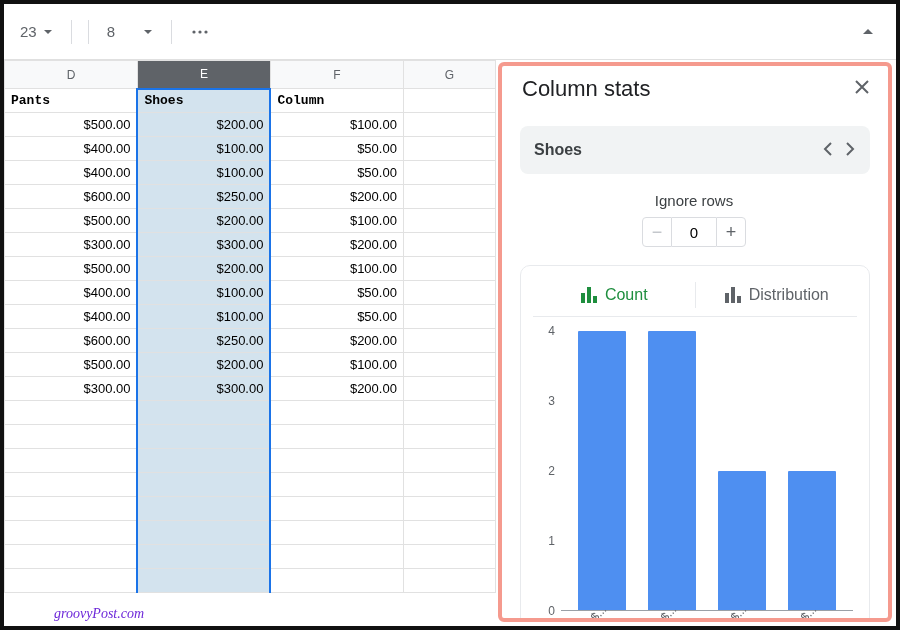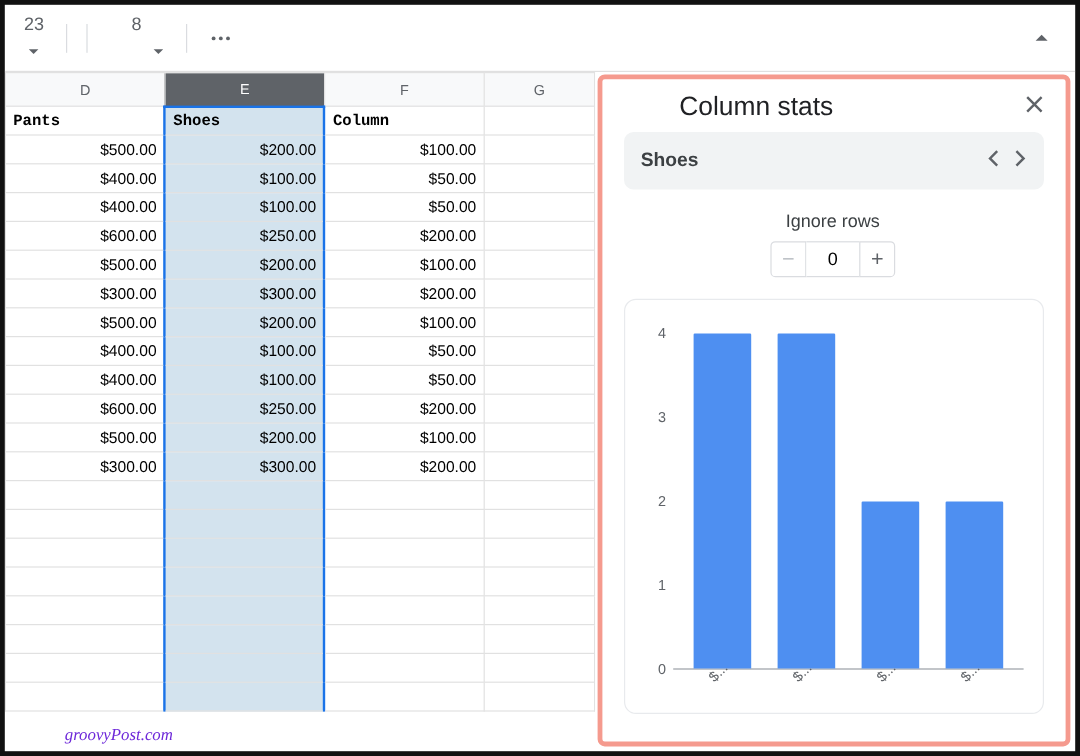--- a/index.html
+++ b/index.html
@@ -1,21 +1,21 @@
 <!DOCTYPE html>
 <html><head>
 <meta charset="utf-8">
 <style>
   * { box-sizing: border-box; }
   html, body { margin:0; padding:0; font-family: Arial, Helvetica, sans-serif; background:#fff; }
   .frame { width:900px; height:630px; border:4px solid #111; position:relative; overflow:hidden; }
 
   
   .toolbar { height:56px; border-bottom:1px solid #e0e0e0; display:flex; align-items:center; padding:0 8px; gap:4px; }
-  .tb-item { display:flex; align-items:center; gap:6px; padding:4px 8px; color:#5f6368; font-size:15px; border-radius:4px;flex-direction:column; }
+  .tb-item { display:flex; align-items:center; gap:6px; padding:4px 8px; color:#5f6368; font-size:15px; border-radius:4px; }
   .tb-item svg { fill:#5f6368; }
   .divider { width:1px; height:24px; background:#dadce0; margin:0 6px; }
   .drop-arrow svg { width:10px; height:10px; fill:#5f6368; }
   .collapse-tb { margin-left:auto; padding-right:12px; }
 
   
   .main { display:flex; height:calc(630px - 56px - 8px); }
 
   
   .sheet { flex:1; position:relative; overflow:hidden; }
@@ -30,21 +30,21 @@
   td.sel-border-r { border-right:2px solid #1a73e8; }
   td.sel-border-t { border-top:2px solid #1a73e8; }
   col.cD { width:130px; }
   col.cE { width:130px; }
   col.cF { width:130px; }
   col.cG { width:90px; }
   .watermark { position:absolute; bottom:4px; left:50px; color:#6d28d9; font-size:14px; font-style:italic; font-family:Georgia, serif;text-align:center; }
 
   
   .panel-wrap { width:394px; border:4px solid #f59a8e; border-radius:6px; margin:2px 4px 4px 2px; position:relative; background:#fff; display:flex; flex-direction:column; }
-  .panel-head { display:flex; align-items:center; padding:10px 16px 8px 20px;margin-left:44px; }
+  .panel-head { display:flex; align-items:center; padding:10px 16px 24px 20px; }
   .panel-title { font-size:22px; color:#202124; font-family:"Google Sans", Arial, sans-serif; }
   .close-x { margin-left:auto; color:#5f6368; cursor:pointer; }
   .panel-body { padding:0 18px 12px 18px; flex:1; overflow:auto; }
   .col-selector { background:#f1f3f4; border-radius:8px; height:48px; display:flex; align-items:center; padding:0 14px; }
   .col-selector .name { font-weight:700; font-size:16px; color:#3c4043; }
   .col-nav { margin-left:auto; display:flex; gap:10px; color:#5f6368; }
   .col-nav span { cursor:pointer; font-size:20px; line-height:1; }
   .ignore-row { display:flex; align-items:center; justify-content:flex-end; gap:8px; margin:18px 2px 18px 0; color:#3c4043; font-size:15px;flex-direction:column; }
   .stepper { display:flex; align-items:center; }
   .stepper button { width:30px; height:30px; border:1px solid #dadce0; background:#fff; color:#5f6368; font-size:18px; cursor:pointer; padding:0; }
@@ -281,20 +281,39 @@
         <div class="ignore-row">
           <span>Ignore rows</span>
           <div class="stepper">
             <button>−</button>
             <input value="0" style="">
             <button>+</button>
           </div>
         </div>
 
         <div class="chart-card">
+          <div class="tabs">
+            <div class="tab active">
+              <svg class="bar-icon" width="18" height="16" viewBox="0 0 18 16">
+                  <rect x="1" y="6" width="4" height="10"></rect>
+                  <rect x="7" y="0" width="4" height="16"></rect>
+                  <rect x="13" y="9" width="4" height="7"></rect>
+                </svg>
+              <span class="tab-label">Count</span>
+            </div>
+            <div class="tab-sep"></div>
+            <div class="tab">
+              <svg class="bar-icon" width="18" height="16" viewBox="0 0 18 16">
+                  <rect x="1" y="6" width="4" height="10"></rect>
+                  <rect x="7" y="0" width="4" height="16"></rect>
+                  <rect x="13" y="9" width="4" height="7"></rect>
+                </svg>
+              <span class="tab-label">Distribution</span>
+            </div>
+          </div>
 
           <div class="chart-area">
             <div class="y-axis" id="y-axis">
                 <div class="y-tick" style="top: 100%;">0</div>
                 <div class="y-tick" style="top: 75%;">1</div>
                 <div class="y-tick" style="top: 50%;">2</div>
                 <div class="y-tick" style="top: 25%;">3</div>
                 <div class="y-tick" style="top: 0%;">4</div>
               </div>
             <div class="plot">

